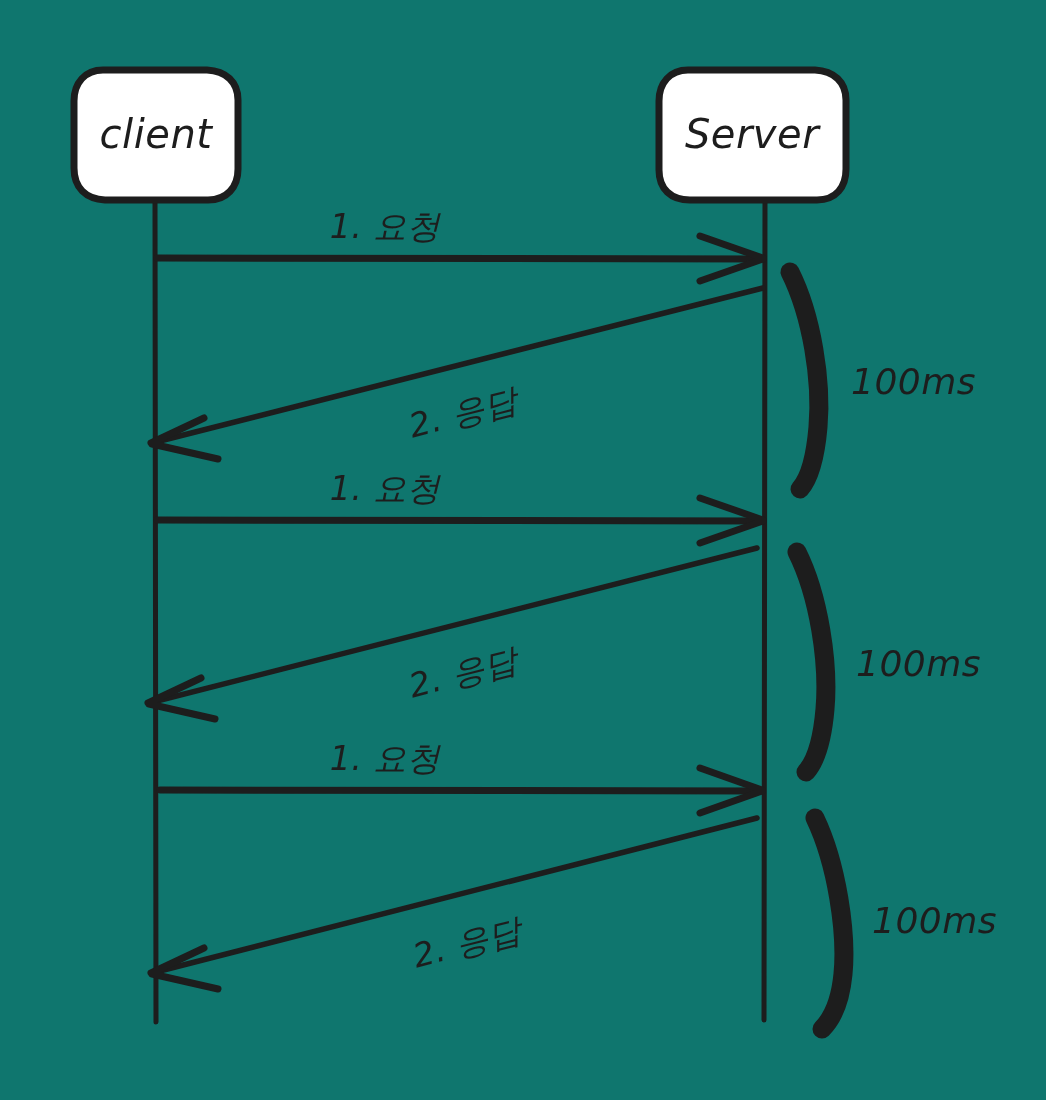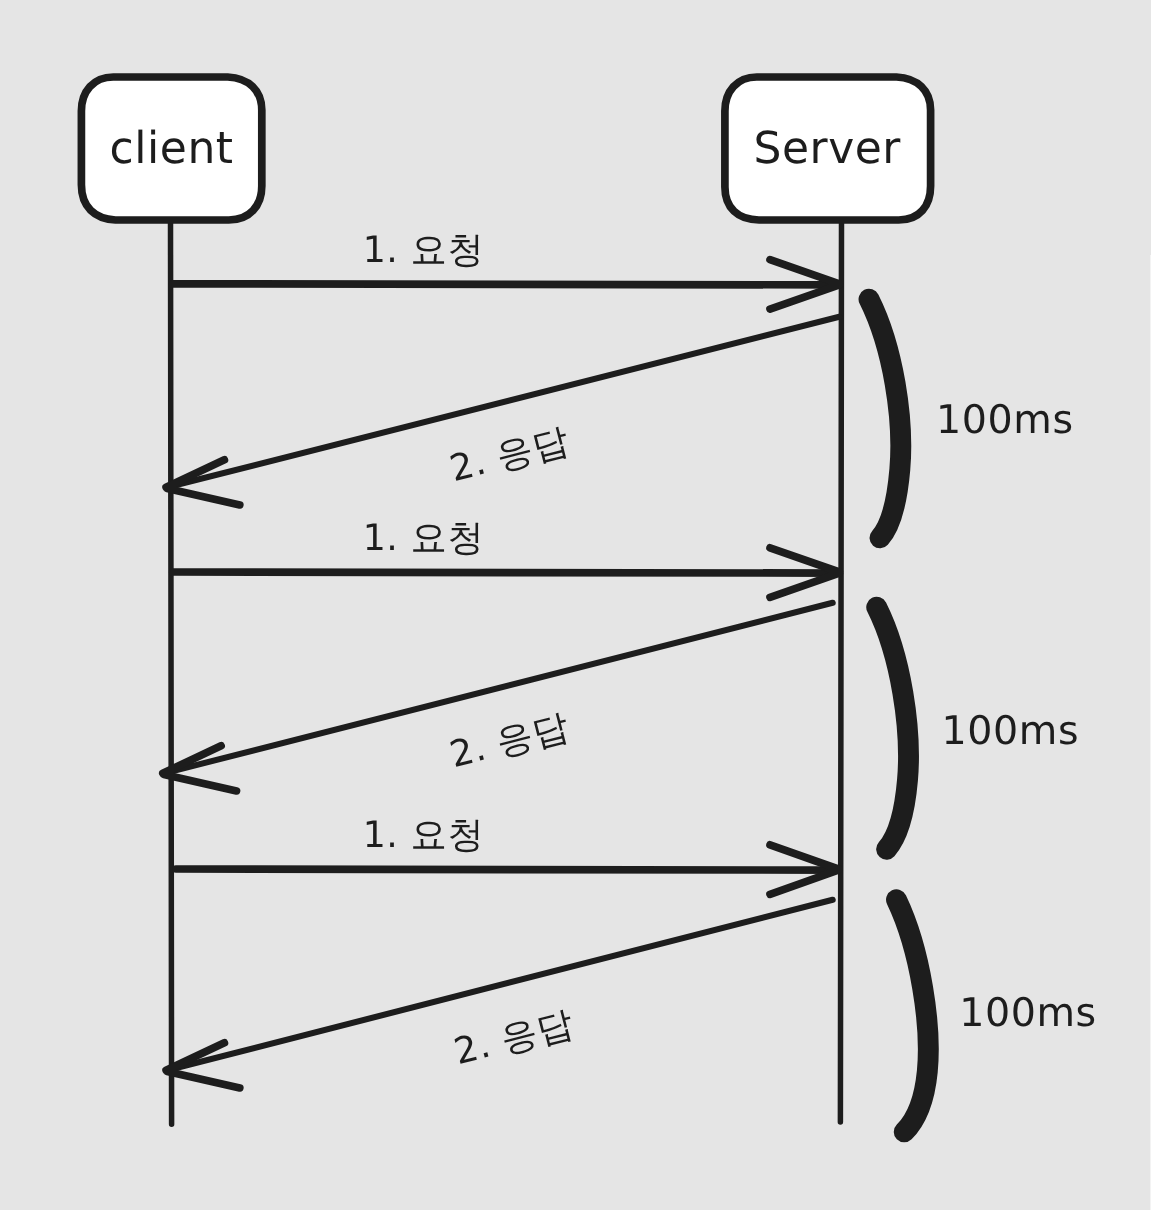--- a/index.html
+++ b/index.html
@@ -10,21 +10,22 @@
   body {
     width: 1046px;
     height: 1100px;
     overflow: hidden;
     font-family: "DejaVu Sans", sans-serif;
   }
   #diagram-root {
     position: relative;
     width: 1046px;
     height: 1100px;
-    background: #e5e5e5;
+    background: #0f766e;
+    font-style: italic;
   }
   svg.diagram {
     display: block;
     width: 1046px;
     height: 1100px;
   }
   .lifeline {
     fill: none;
     stroke: #1d1d1d;
     stroke-width: 5;

